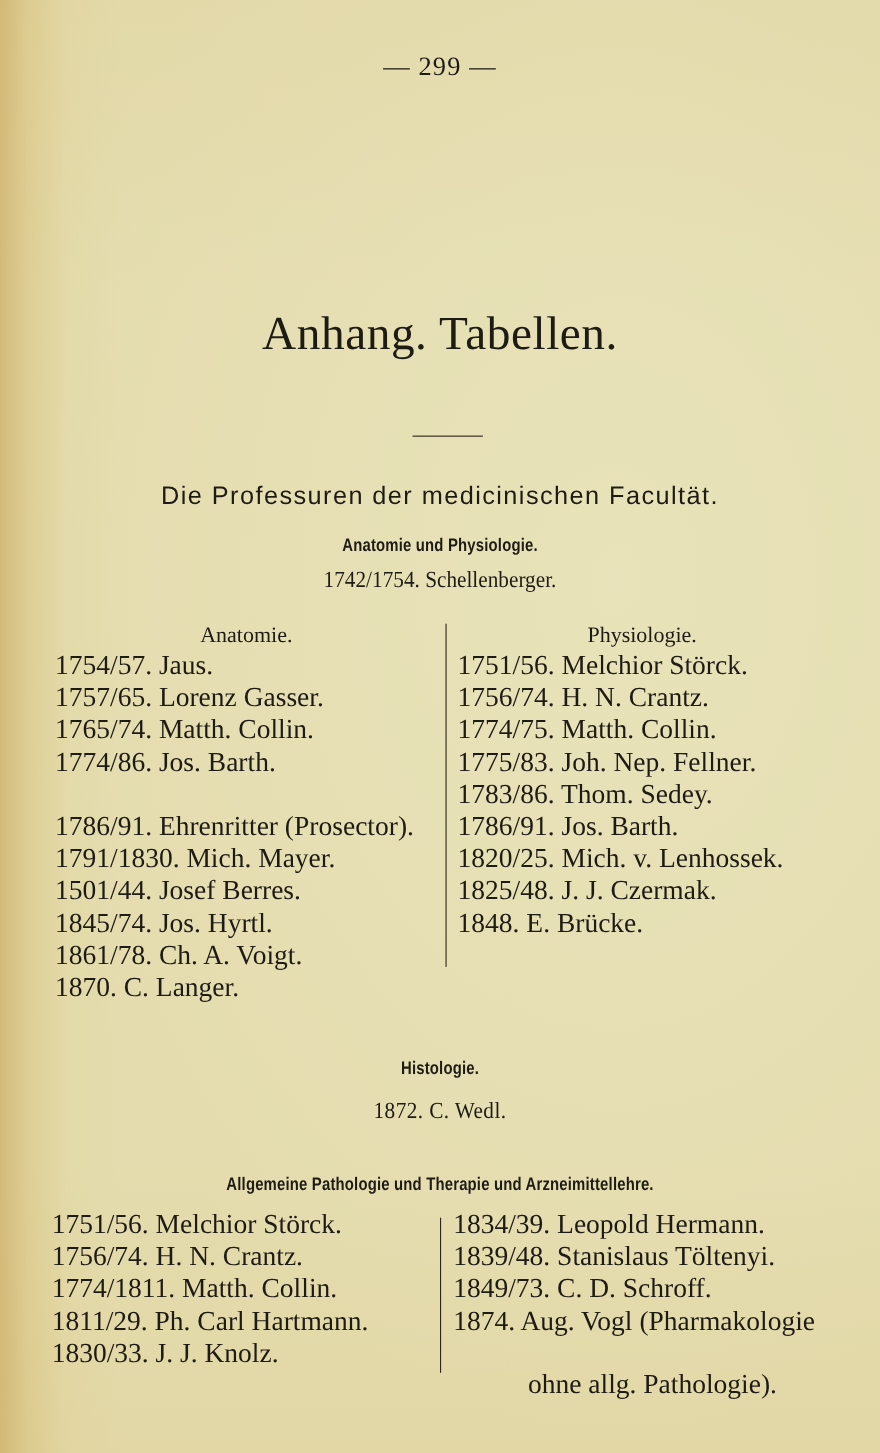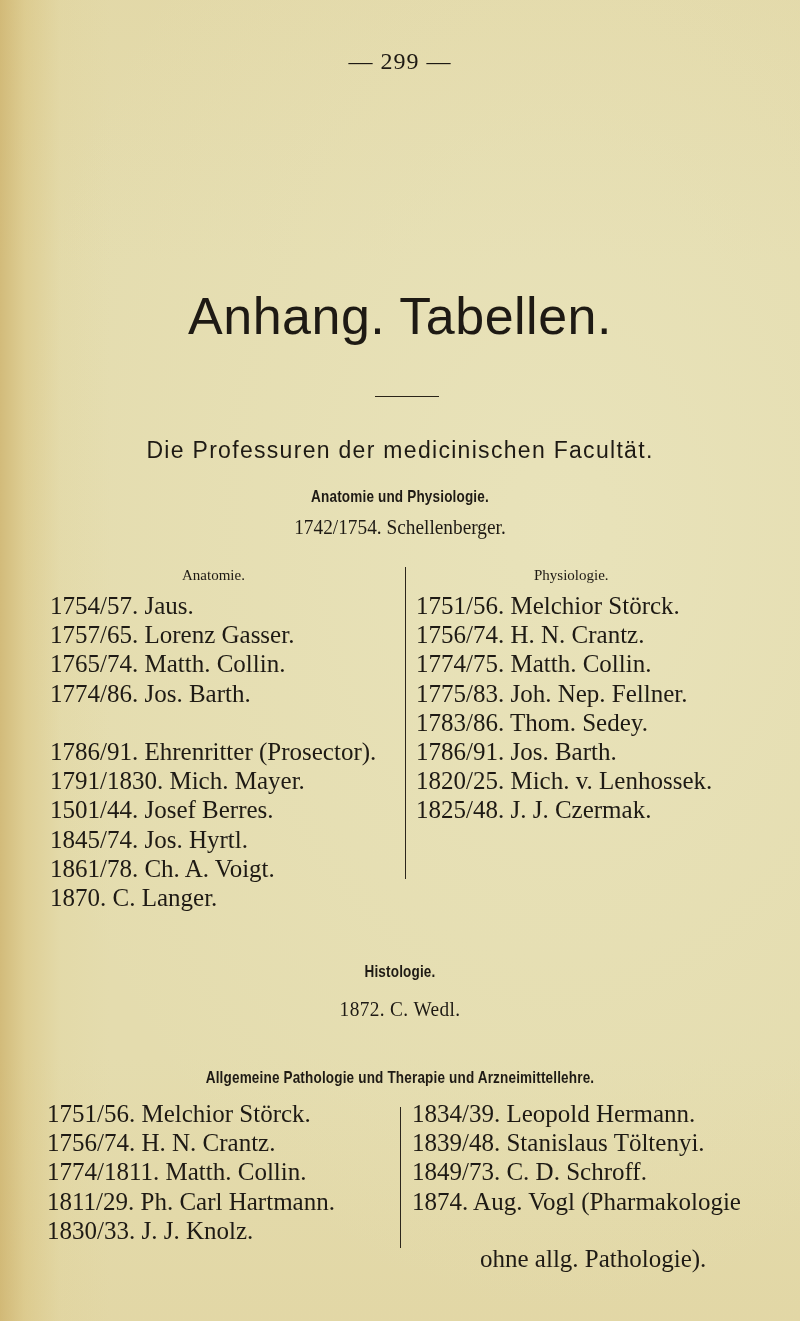--- a/index.html
+++ b/index.html
@@ -22,24 +22,24 @@
     .abs { position: absolute; }
     .center { left: 0; width: 800px; text-align: center; }
 
     .page-number {
       top: 48px;
       font-size: 24px;
       letter-spacing: 1px;
       font-family: "Liberation Serif", serif;
     }
     .main-title {
-      top: 286px;
-      font-size: 52px;
+      top: 279px;
+      font-size: 43px;
       letter-spacing: 0.5px;
-      font-family: Liberation Sans, sans-serif;
+      font-family: Liberation Serif, serif;
     }
     .title-rule {
       top: 396px;
       left: 375px;
       width: 64px;
       height: 0;
       border-top: 1.6px solid #2a2418;
     }
     .subtitle {
       top: 437px;
@@ -67,21 +67,21 @@
     }
     .histo-entry {
       top: 997px;
       font-size: 21px;
       letter-spacing: 0.4px;
       transform: scaleX(0.92);
       transform-origin: center;
     }
 
     .col-heading {
-      font-size: 15px;
+      font-size: 20px;
       position: absolute;
     }
     .entry-list {
       position: absolute;
       margin: 0;
       padding: 0;
       list-style: none;
       font-size: 25px;
       line-height: 29.2px;
     }
@@ -139,20 +139,21 @@
     <div class="col-heading" style="top:567px; left:534px;">Physiologie.</div>
     <ul class="entry-list" style="top:591px; left:416px;">
       <li>1751/56. Melchior Störck.</li>
       <li>1756/74. H. N. Crantz.</li>
       <li>1774/75. Matth. Collin.</li>
       <li>1775/83. Joh. Nep. Fellner.</li>
       <li>1783/86. Thom. Sedey.</li>
       <li>1786/91. Jos. Barth.</li>
       <li>1820/25. Mich. v. Lenhossek.</li>
       <li>1825/48. J. J. Czermak.</li>
+      <li>1848. E. Brücke.</li>
     </ul>
   </div>
 </section>
 
 <section>
   <div class="abs center section-heading heading-histo">Histologie.</div>
   <div class="abs center histo-entry">1872. C. Wedl.</div>
 </section>
 
 <section>

